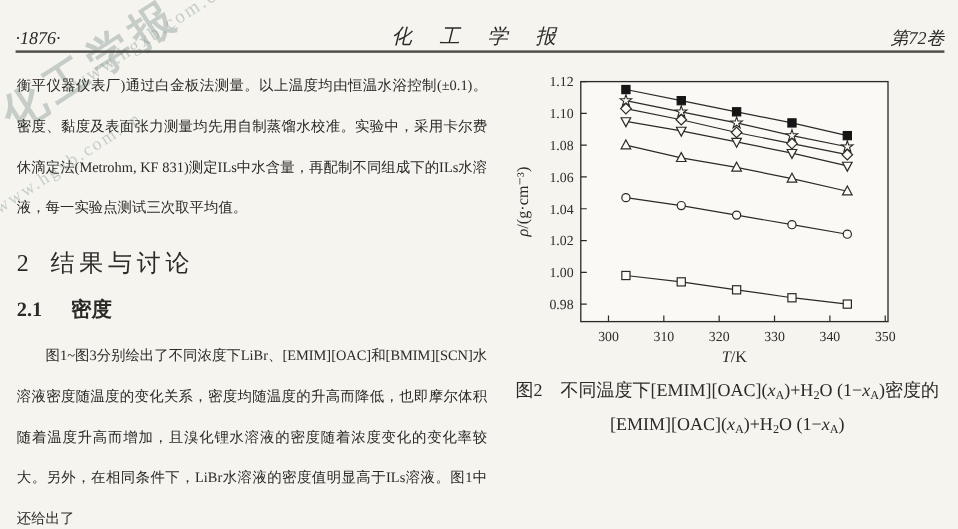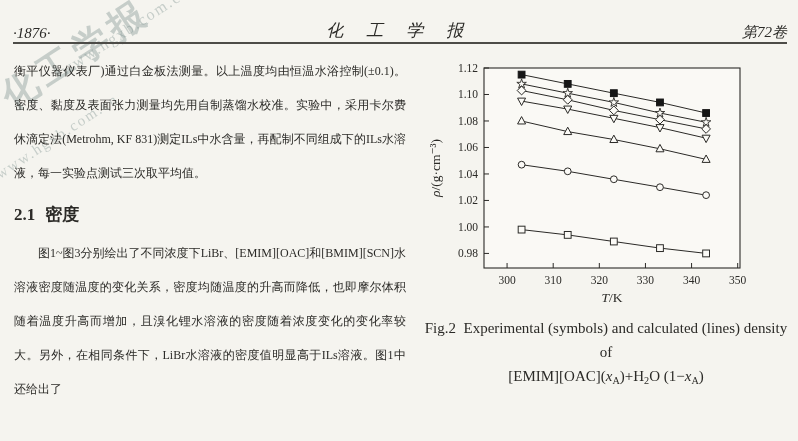--- a/index.html
+++ b/index.html
@@ -22,21 +22,21 @@
   .page-number{font-style:italic;font-size:15px;}
   .journal-title{font-size:17px;letter-spacing:3px;font-style:italic;}
   .volume-label{font-size:15px;font-style:italic;}
   
   .left-column{position:absolute;left:14px;top:54px;width:392px;}
   .para{font-size:12px;line-height:34px;text-align:justify;}
   .section-heading{margin-top:17px;font-size:20px;line-height:26px;}
   .section-heading .num{margin-right:18px;}
   .section-heading .ttl{letter-spacing:4px;}
   .subsection-heading{margin-top:13px;font-size:17px;font-weight:bold;line-height:24px;}
-  .subsection-heading .num{margin-right:10px;}
+  .subsection-heading .num{margin-right:24px;}
   .para-indent{margin-top:9px;text-indent:2em;}
   
   .right-column{position:absolute;left:420px;top:56px;width:372px;}
   .chart-wrap{margin-left:6px;}
   svg text{font-family:"Liberation Serif","DejaVu Serif",serif;fill:#2b2a27;}
   svg .tick{font-size:11.5px;}
   svg .axis-label{font-size:13.5px;}
   .cap{text-align:center;}
   .cap-cn{font-size:15px;line-height:23px;margin-top:2px;}
   .cap-cn2{font-size:15px;line-height:23px;}
@@ -53,20 +53,23 @@
 <div class="wm wm-url2">www.hgxb.com.cn</div>
 
 <div class="header">
   <span class="page-number">·1876·</span>
   <span class="journal-title">化　工　学　报</span>
   <span class="volume-label">第72卷</span>
 </div>
 
 <div class="left-column">
   <div class="para">衡平仪器仪表厂)通过白金板法测量。以上温度均由恒温水浴控制(±0.1)。密度、黏度及表面张力测量均先用自制蒸馏水校准。实验中，采用卡尔费休滴定法(Metrohm, KF 831)测定ILs中水含量，再配制不同组成下的ILs水溶液，每一实验点测试三次取平均值。</div>
+  <div class="section-heading">
+    <span class="num">2</span><span class="ttl">结果与讨论</span>
+  </div>
   <div class="subsection-heading">
     <span class="num">2.1</span><span>密度</span>
   </div>
   <div class="para para-indent">图1~图3分别绘出了不同浓度下LiBr、[EMIM][OAC]和[BMIM][SCN]水溶液密度随温度的变化关系，密度均随温度的升高而降低，也即摩尔体积随着温度升高而增加，且溴化锂水溶液的密度随着浓度变化的变化率较大。另外，在相同条件下，LiBr水溶液的密度值明显高于ILs溶液。图1中还给出了</div>
 </div>
 
 <div class="right-column">
   <div class="chart-wrap">
     <svg width="356" height="252" viewBox="0 0 356 252">
         <rect x="58" y="12" width="256" height="200" fill="#faf9f5" stroke="#2b2a27" stroke-width="1.1"></rect>
@@ -137,16 +140,16 @@
         <polygon points="233.97,52.03 235.09,55.50 238.73,55.49 235.78,57.62 236.91,61.08 233.97,58.93 231.03,61.08 232.16,57.62 229.22,55.49 232.85,55.50" fill="#fbfaf6" stroke="#2b2a27" stroke-width="0.9"></polygon>
         <polygon points="280.10,61.30 281.21,64.77 284.85,64.76 281.90,66.89 283.04,70.35 280.10,68.20 277.16,70.35 278.29,66.89 275.34,64.76 278.98,64.77" fill="#fbfaf6" stroke="#2b2a27" stroke-width="0.9"></polygon>
         <polyline points="95.6,18.6 141.7,27.9 187.8,37.2 234.0,46.4 280.1,57.0" fill="none" stroke="#2b2a27" stroke-width="1"></polyline>
         <rect x="92.19279279279269" y="15.222516556291543" width="6.8" height="6.8" fill="#161616" stroke="#161616"></rect>
         <rect x="138.3189189189188" y="24.494039735099342" width="6.8" height="6.8" fill="#161616" stroke="#161616"></rect>
         <rect x="184.44504504504494" y="33.765562913907424" width="6.8" height="6.8" fill="#161616" stroke="#161616"></rect>
         <rect x="230.57117117117107" y="43.03708609271522" width="6.8" height="6.8" fill="#161616" stroke="#161616"></rect>
         <rect x="276.6972972972972" y="53.63311258278146" width="6.8" height="6.8" fill="#161616" stroke="#161616"></rect>
       </svg>
   </div>
-  <div class="cap cap-en">Fig.2 Experimental (symbols) and calculated (lines) density of</div>
+  <div class="cap cap-cn"><span>图2　不同温度下[EMIM][OAC](</span><i>x</i><sub>A</sub><span>)+H</span><sub>2</sub><span>O (1−</span><i>x</i><sub>A</sub><span>)密度的</span></div>
   <div class="cap cap-en2"><span>[EMIM][OAC](</span><i>x</i><sub>A</sub><span>)+H</span><sub>2</sub><span>O (1−</span><i>x</i><sub>A</sub><span>)</span></div>
 
 </div>
 
 </body></html>

